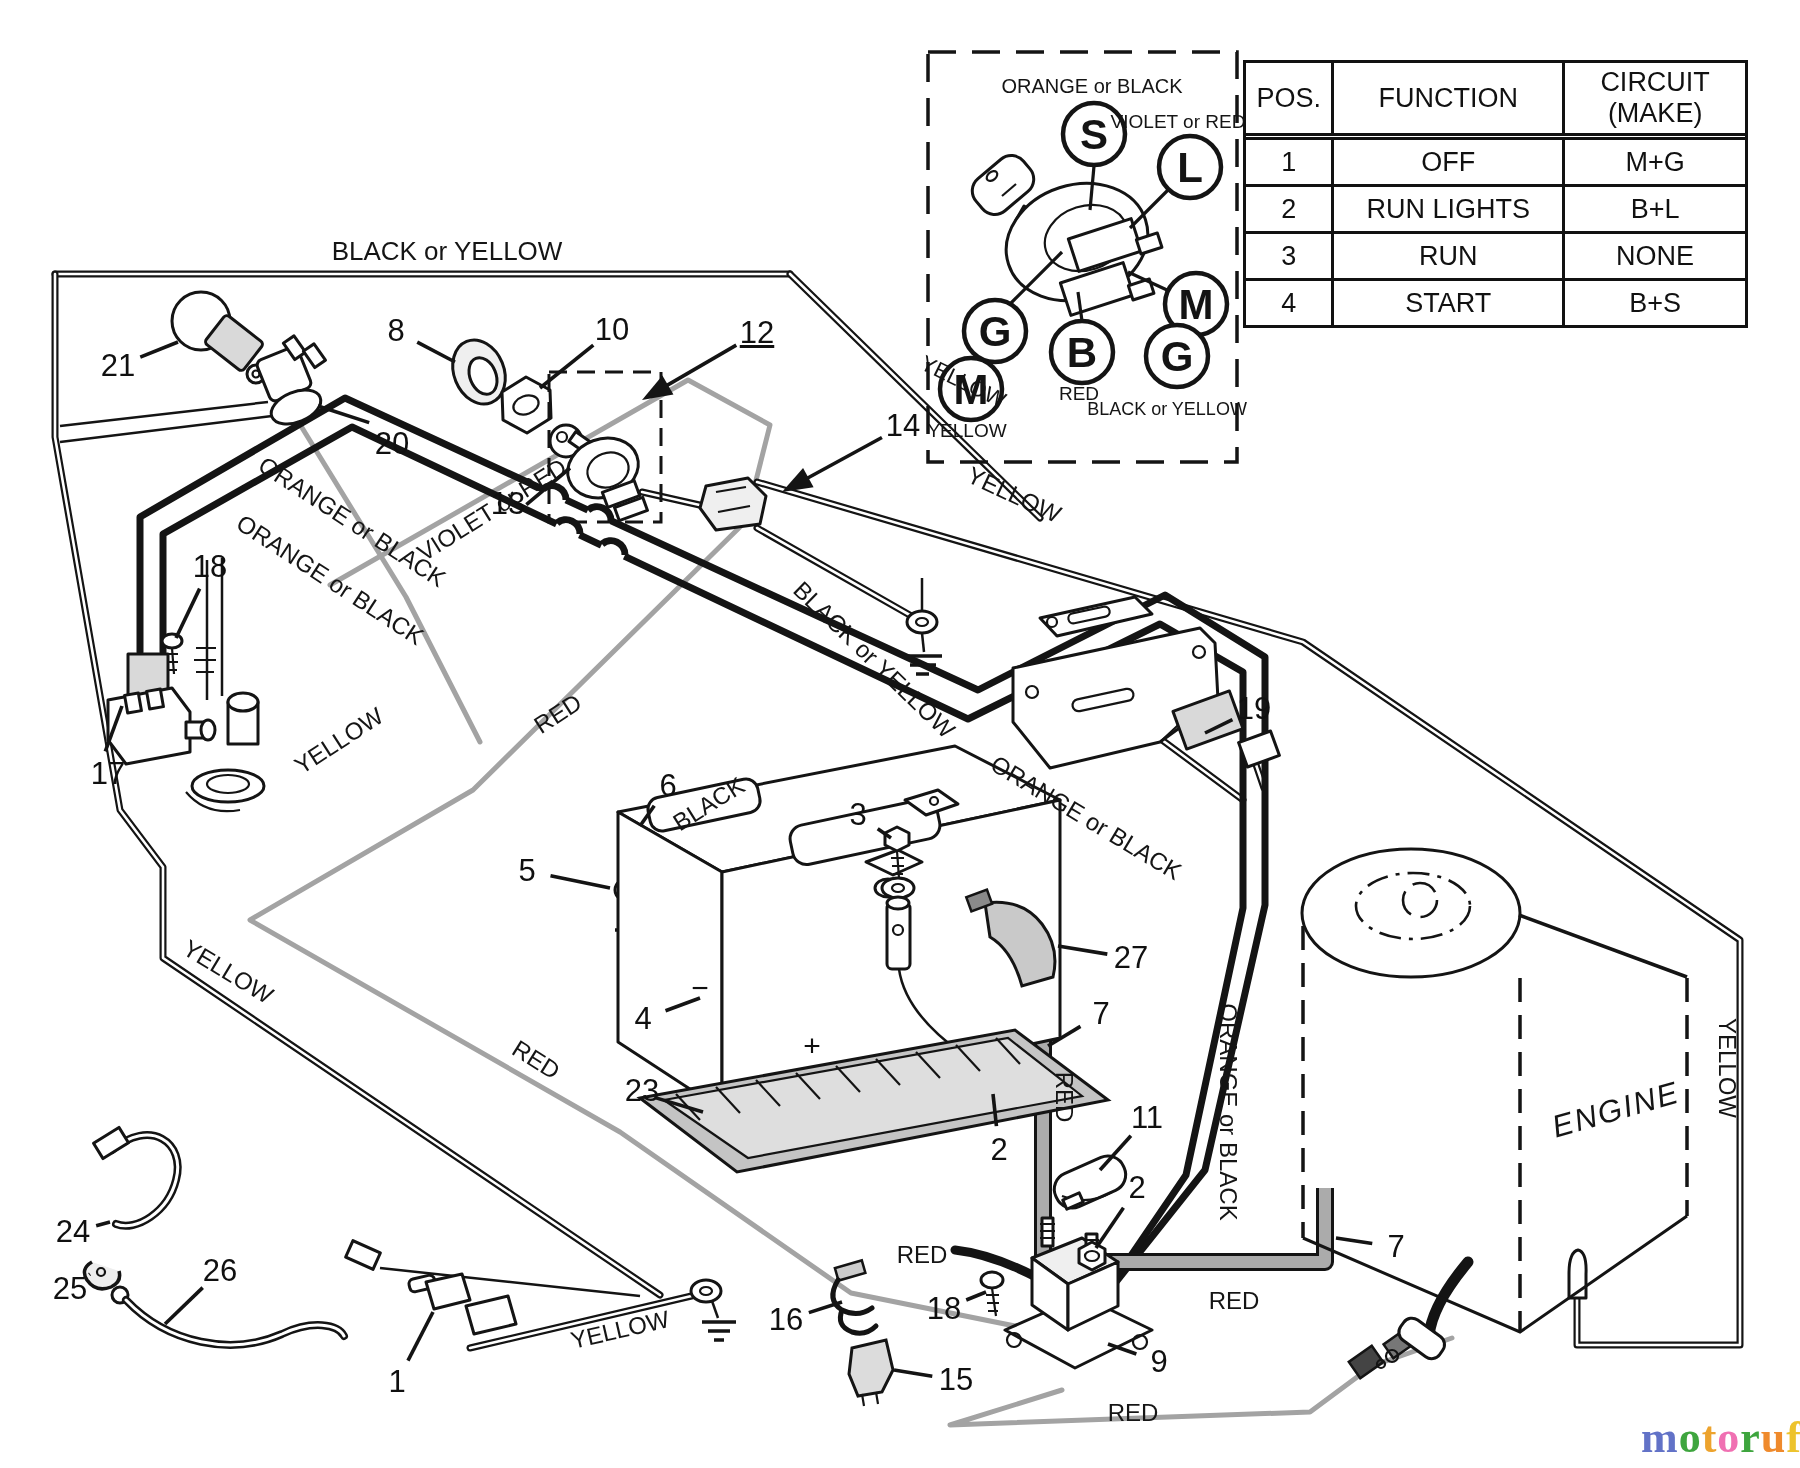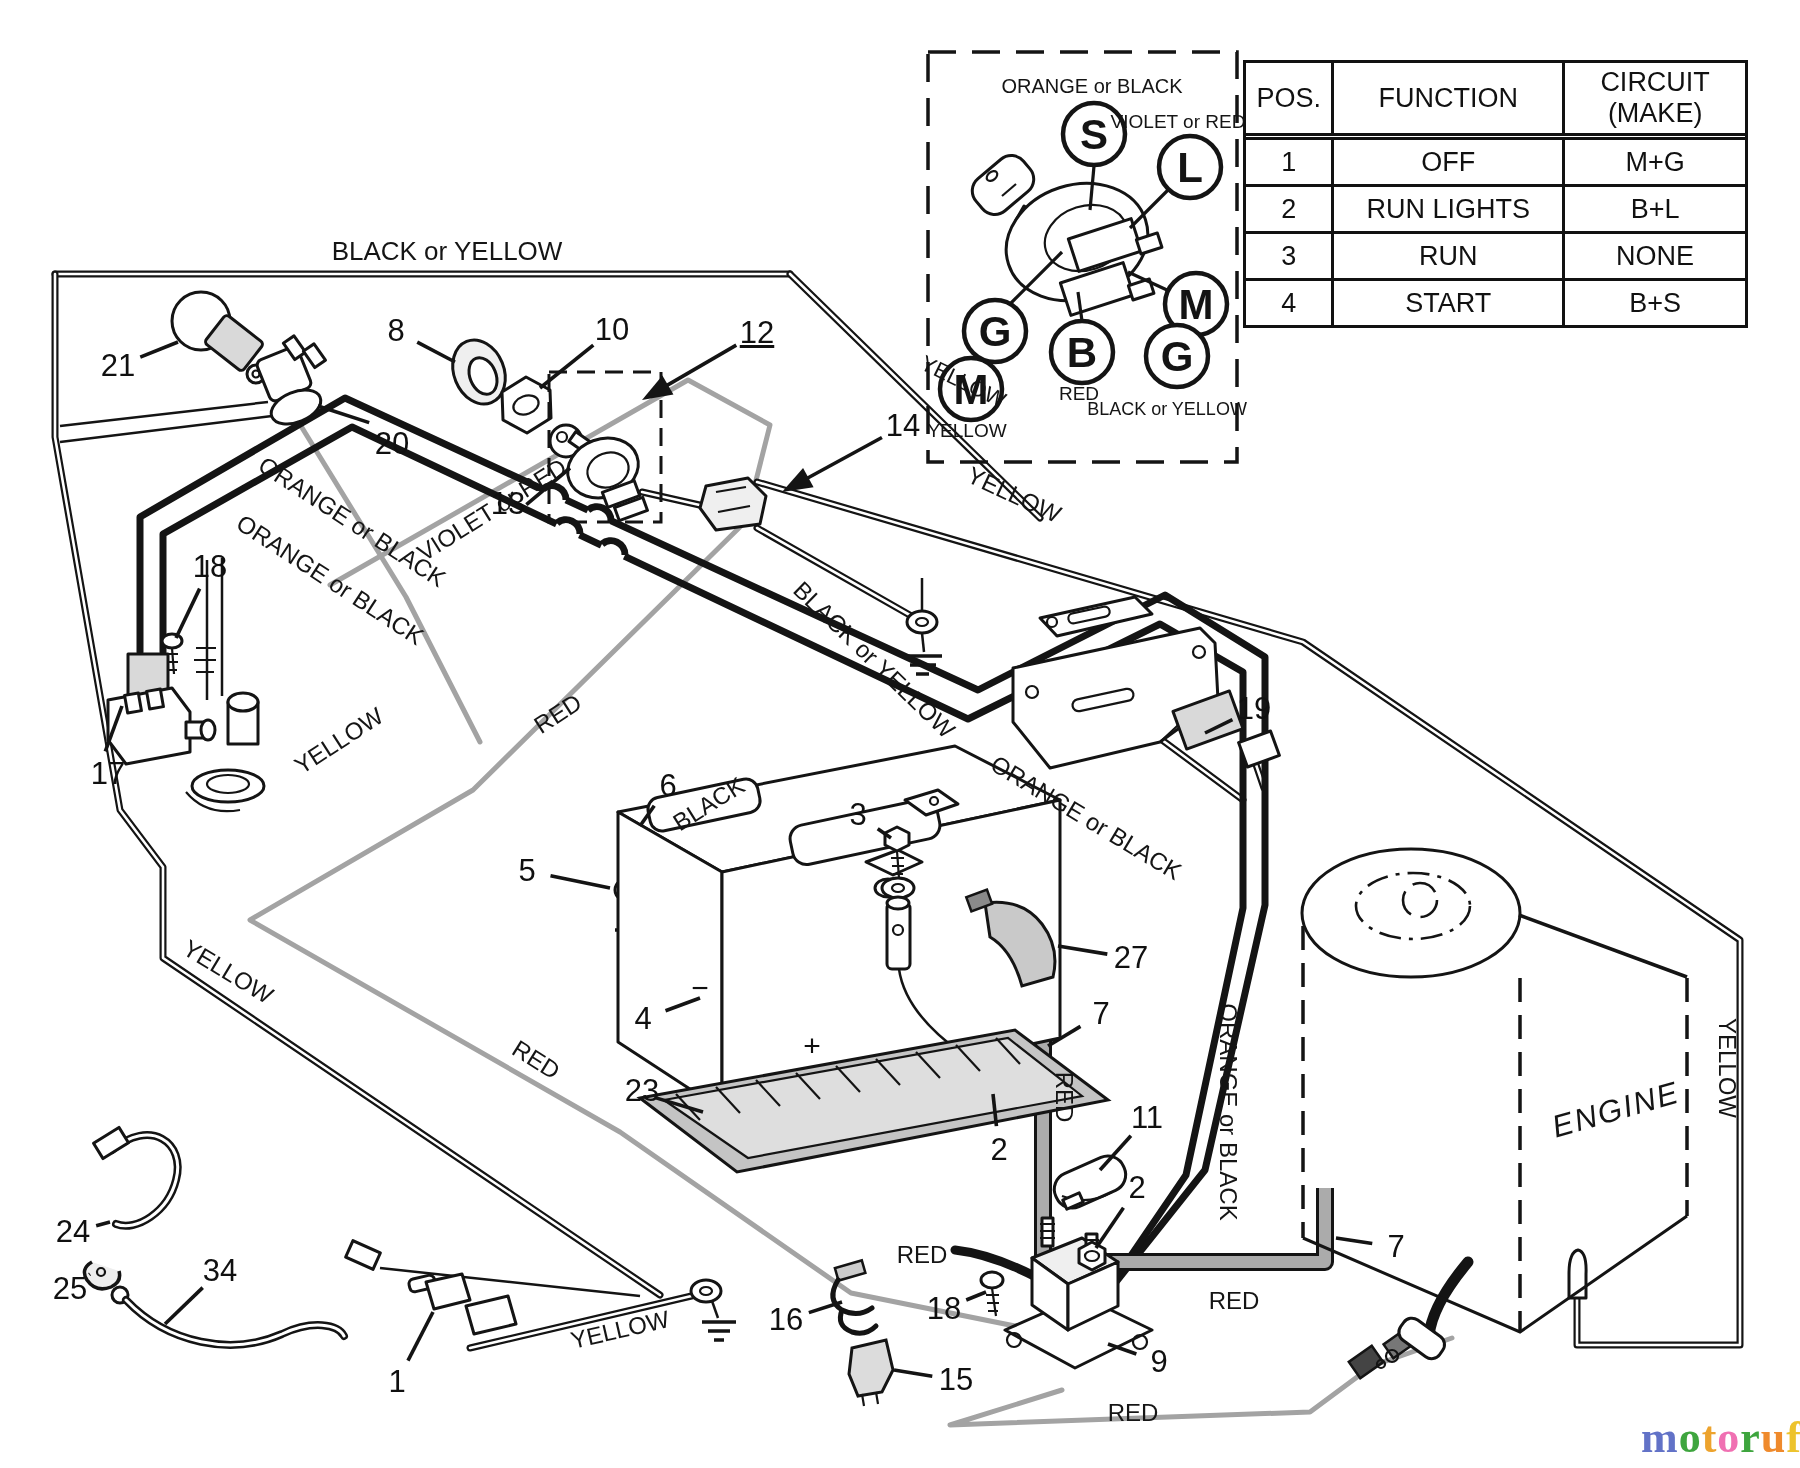--- a/index.html
+++ b/index.html
@@ -438,21 +438,21 @@
       <div class="callout-number" style="left: 643px; top: 1019px;">4</div>
       <div class="callout-number" style="left: 642px; top: 1091px;">23</div>
       <div class="callout-number" style="left: 1131px; top: 958px;">27</div>
       <div class="callout-number" style="left: 1101px; top: 1014px;">7</div>
       <div class="callout-number" style="left: 1147px; top: 1118px;">11</div>
       <div class="callout-number" style="left: 999px; top: 1150px;">2</div>
       <div class="callout-number" style="left: 1137px; top: 1188px;">2</div>
       <div class="callout-number" style="left: 1254px; top: 709px;">19</div>
       <div class="callout-number" style="left: 73px; top: 1232px;">24</div>
       <div class="callout-number" style="left: 70px; top: 1289px;">25</div>
-      <div class="callout-number" style="left: 220px; top: 1271px;">34</div>
+      <div class="callout-number" style="left: 220px; top: 1271px;">26</div>
       <div class="callout-number" style="left: 397px; top: 1382px;">1</div>
       <div class="callout-number" style="left: 786px; top: 1320px;">16</div>
       <div class="callout-number" style="left: 944px; top: 1309px;">18</div>
       <div class="callout-number" style="left: 956px; top: 1380px;">15</div>
       <div class="callout-number" style="left: 1159px; top: 1362px;">9</div>
       <div class="callout-number" style="left: 1396px; top: 1247px;">7</div>
     </div>
 
   <div class="batt-sign" style="left:700px;top:988px">−</div>
   <div class="batt-sign" style="left:812px;top:1046px">+</div>

